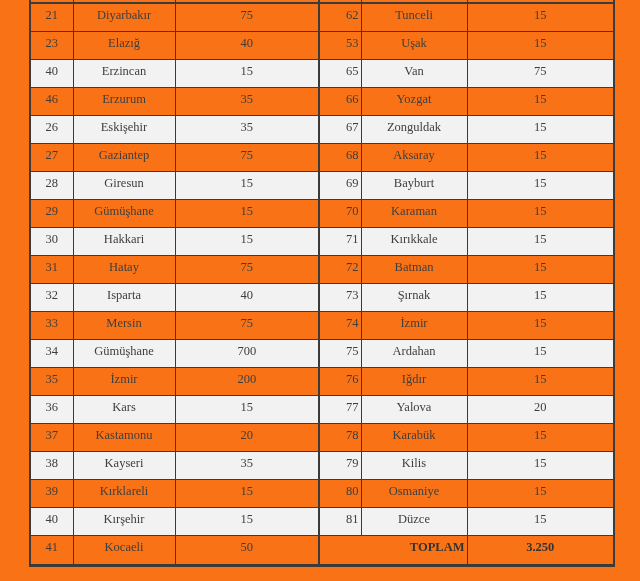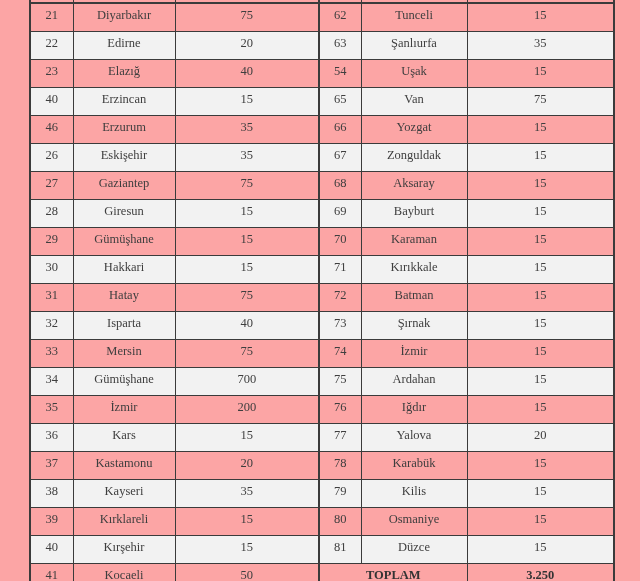--- a/index.html
+++ b/index.html
@@ -1,20 +1,20 @@
 <!DOCTYPE html>
 <html><head>
 <meta charset="utf-8">
 <style>
   html, body { margin: 0; padding: 0; background: #ffffff; }
   .page {
     position: relative;
     width: 640px;
     height: 581px;
-    background: #fca5a5;
+    background: #f97316;
     overflow: hidden;
     font-family: "Liberation Serif", "DejaVu Serif", serif;
   }
   table.quota-table {
     position: absolute;
     left: 29px;
     top: 0;
     width: 584px;
     border-collapse: collapse;
     table-layout: fixed;
@@ -25,21 +25,21 @@
     color: #3e3e3e;
     text-align: center;
     vertical-align: top;
     padding: 4px 2px 2px 2px;
     height: 21px;
     overflow: hidden;
     white-space: nowrap;
   }
   
   .quota-table td.c0 { border-left-width: 2px; }
-  .quota-table td.c3 { border-left-width: 2px; }
+  .quota-table td.c3 { border-left-width: 2px; text-align: right; }
   .quota-table td.c5 { border-right-width: 2px; }
   
   .quota-table tbody.sliver td {
     height: 2px;
     padding: 0;
     border-top: none;
     border-bottom-width: 2px;
   }
   .quota-table tr.shaded td { background: #f2f2f2; }
   .quota-table tbody.footer td {
@@ -73,33 +73,25 @@
     </tbody>
     <tbody id="data-rows">
         <tr>
           <td class="c0">21</td>
           <td class="c1">Diyarbakır</td>
           <td class="c2">75</td>
           <td class="c3">62</td>
           <td class="c4">Tunceli</td>
           <td class="c5">15</td>
         </tr>
-        <tr class="shaded">
-          <td class="c0">22</td>
-          <td class="c1">Edirne</td>
-          <td class="c2">20</td>
-          <td class="c3">63</td>
-          <td class="c4">Şanlıurfa</td>
-          <td class="c5">35</td>
-        </tr>
         <tr>
           <td class="c0">23</td>
           <td class="c1">Elazığ</td>
           <td class="c2">40</td>
-          <td class="c3">54</td>
+          <td class="c3">53</td>
           <td class="c4">Uşak</td>
           <td class="c5">15</td>
         </tr>
         <tr class="shaded">
           <td class="c0">40</td>
           <td class="c1">Erzincan</td>
           <td class="c2">15</td>
           <td class="c3">65</td>
           <td class="c4">Van</td>
           <td class="c5">75</td>

